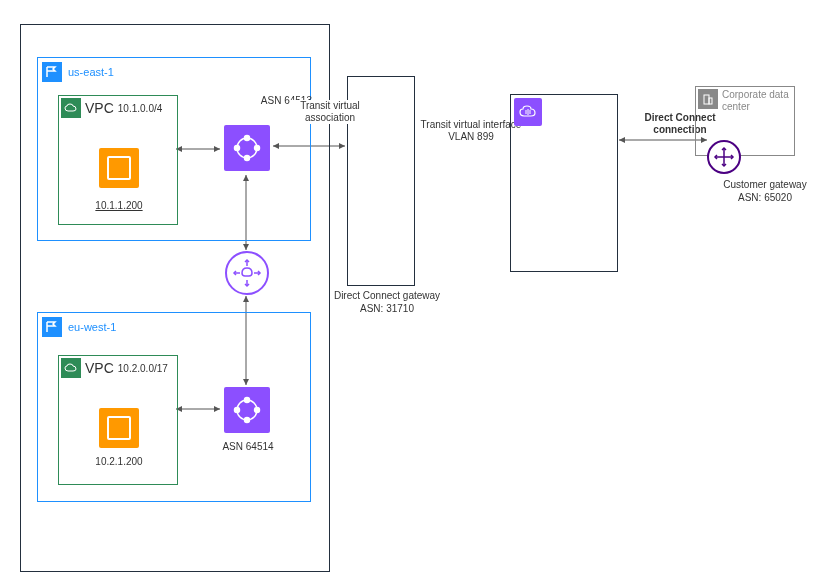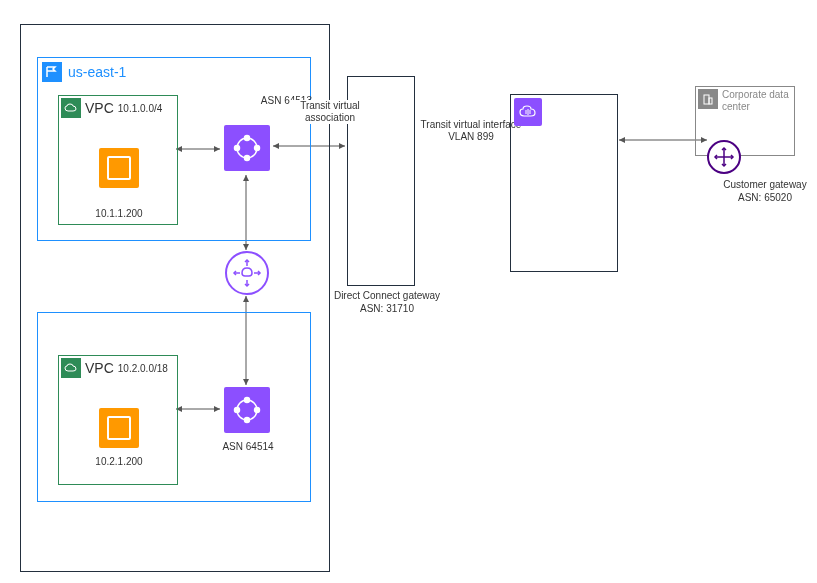--- a/index.html
+++ b/index.html
@@ -3,21 +3,21 @@
 <meta charset="utf-8">
 <style>
 * { box-sizing: border-box; margin: 0; padding: 0; }
 body { font-family: Arial, sans-serif; font-size: 11px; background: #fff; width: 817px; height: 583px; position: relative; }
 .canvas { position: relative; width: 817px; height: 583px; }
 
 .region-group { position: absolute; border: 1px solid #232F3E; }
 .region-box { position: absolute; border: 1px solid #1E90FF; }
 .region-header { display: flex; align-items: center; padding: 4px; }
 .region-flag { width: 20px; height: 20px; background: #1E90FF; margin-right: 6px; display: flex; align-items: center; justify-content: center; }
-.region-label { color: #1E90FF; font-size: 14px; }
+.region-label { color: #1E90FF; font-size: 11px; }
 
 .vpc-box { position: absolute; border: 1px solid #2E8B57; }
 .vpc-header { display: flex; align-items: center; padding: 2px; }
 .vpc-cloud { width: 20px; height: 20px; background: #2E8B57; margin-right: 4px; display: flex; align-items: center; justify-content: center; }
 .vpc-label { color: #333; font-size: 14px; }
 .vpc-cidr { font-size: 10px; color: #333; }
 
 .ec2-icon { position: absolute; width: 40px; height: 40px; background: #FF9900; border-radius: 2px; display: flex; align-items: center; justify-content: center; }
 .ec2-inner { width: 24px; height: 24px; border: 2px solid #fff; border-radius: 2px; }
 .ip-label { position: absolute; font-size: 10px; color: #333; text-align: center; }
@@ -88,21 +88,21 @@
         <svg width="14" height="10" viewBox="0 0 14 10">
               <path d="M4 8 Q1 8 1 5 Q1 3 3 3 Q3 1 6 1 Q9 1 9 3 Q12 3 12 6 Q12 8 9 8 Z" fill="none" stroke="#fff" stroke-width="1"></path>
             </svg>
       </div>
       <span class="vpc-label">VPC</span>
       <span class="vpc-cidr" style="margin-left:4px;">10.1.0.0/4</span>
     </div>
     <div class="ec2-icon" style="left:40px; top:52px;">
       <div class="ec2-inner"></div>
     </div>
-    <div class="ip-label" style="left:0; top:112px; width:120px;">10.1.1.200</div>
+    <div class="ip-label" style="left:0; top:104px; width:120px;text-decoration:underline;">10.1.1.200</div>
   </div>
   <div class="tgw-icon" style="left:186px; top:67px;">
     <svg class="tgw-svg" width="34" height="34" viewBox="0 0 34 34">
       <circle cx="17" cy="17" r="10"></circle>
           <circle class="dot" cx="17" cy="7" r="2.5"></circle>
           <circle class="dot" cx="27" cy="17" r="2.5"></circle>
           <circle class="dot" cx="17" cy="27" r="2.5"></circle>
           <circle class="dot" cx="7" cy="17" r="2.5"></circle>
     </svg>
   </div>
@@ -111,29 +111,37 @@
 
 <div class="tgw-nav-icon" style="left:225px; top:251px;">
   <svg width="30" height="30" viewBox="0 0 30 30">
     <path d="M10 15 Q10 10 15 10 Q20 10 20 15 Q20 18 17 18 L13 18 Q10 18 10 15 Z" fill="none" stroke="#8C4FFF" stroke-width="1.5"></path>
     <path d="M15 3 L15 8 M15 22 L15 27 M3 15 L8 15 M22 15 L27 15" stroke="#8C4FFF" stroke-width="1.5"></path>
     <path d="M13 4 L15 2 L17 4 M13 26 L15 28 L17 26 M4 13 L2 15 L4 17 M26 13 L28 15 L26 17" fill="none" stroke="#8C4FFF" stroke-width="1.5"></path>
   </svg>
 </div>
 
 <div class="region-box" style="left:37px; top:312px; width:274px; height:190px;">
+  <div class="region-header">
+    <div class="region-flag">
+      <svg width="12" height="12" viewBox="0 0 12 12">
+            <path d="M1 1 L1 11 M1 1 L9 1 L7 3 L9 5 L1 5" stroke="#fff" stroke-width="1.5" fill="none"></path>
+          </svg>
+    </div>
+    <span class="region-label">eu-west-1</span>
+  </div>
   <div class="vpc-box" style="left:20px; top:42px; width:120px; height:130px;">
     <div class="vpc-header">
       <div class="vpc-cloud">
         <svg width="14" height="10" viewBox="0 0 14 10">
               <path d="M4 8 Q1 8 1 5 Q1 3 3 3 Q3 1 6 1 Q9 1 9 3 Q12 3 12 6 Q12 8 9 8 Z" fill="none" stroke="#fff" stroke-width="1"></path>
             </svg>
       </div>
       <span class="vpc-label">VPC</span>
-      <span class="vpc-cidr" style="margin-left:4px;">10.2.0.0/18</span>
+      <span class="vpc-cidr" style="margin-left:4px;">10.2.0.0/17</span>
     </div>
     <div class="ec2-icon" style="left:40px; top:52px;">
       <div class="ec2-inner"></div>
     </div>
     <div class="ip-label" style="left:0; top:100px; width:120px;">10.2.1.200</div>
   </div>
   <div class="tgw-icon" style="left:186px; top:74px;">
     <svg class="tgw-svg" width="34" height="34" viewBox="0 0 34 34">
       <circle cx="17" cy="17" r="10"></circle>
           <circle class="dot" cx="17" cy="7" r="2.5"></circle>
@@ -154,20 +162,21 @@
 <div class="label" style="left:416px; top:119px; width:110px; line-height:1.2;">Transit virtual interface VLAN 899</div>
 
 <div class="gateway-box" style="left:510px; top:94px; width:108px; height:178px;"></div>
 <div class="dx-icon" style="left:514px; top:98px;">
   <svg width="18" height="14" viewBox="0 0 18 14">
         <path d="M5 11 Q1 11 1 7 Q1 4 4 4 Q4 1 8 1 Q12 1 12 4 Q16 4 16 8 Q16 11 12 11 Z" fill="none" stroke="#fff" stroke-width="1.2"></path>
         <path d="M7 5 L7 9 M9 4 L9 10 M11 5 L11 9" stroke="#fff" stroke-width="1"></path>
       </svg>
 </div>
 
+<div class="label" style="left:640px; top:112px; width:80px; line-height:1.2; font-weight:bold;">Direct Connect connection</div>
 
 <div class="corp-box" style="left:695px; top:86px; width:100px; height:70px;">
   <div class="corp-header">
     <div class="corp-building">
       <svg width="12" height="12" viewBox="0 0 12 12">
             <rect x="2" y="2" width="5" height="9" fill="none" stroke="#fff" stroke-width="1"></rect>
             <rect x="7" y="5" width="3" height="6" fill="none" stroke="#fff" stroke-width="1"></rect>
           </svg>
     </div>
     <span class="corp-label">Corporate data center</span>

